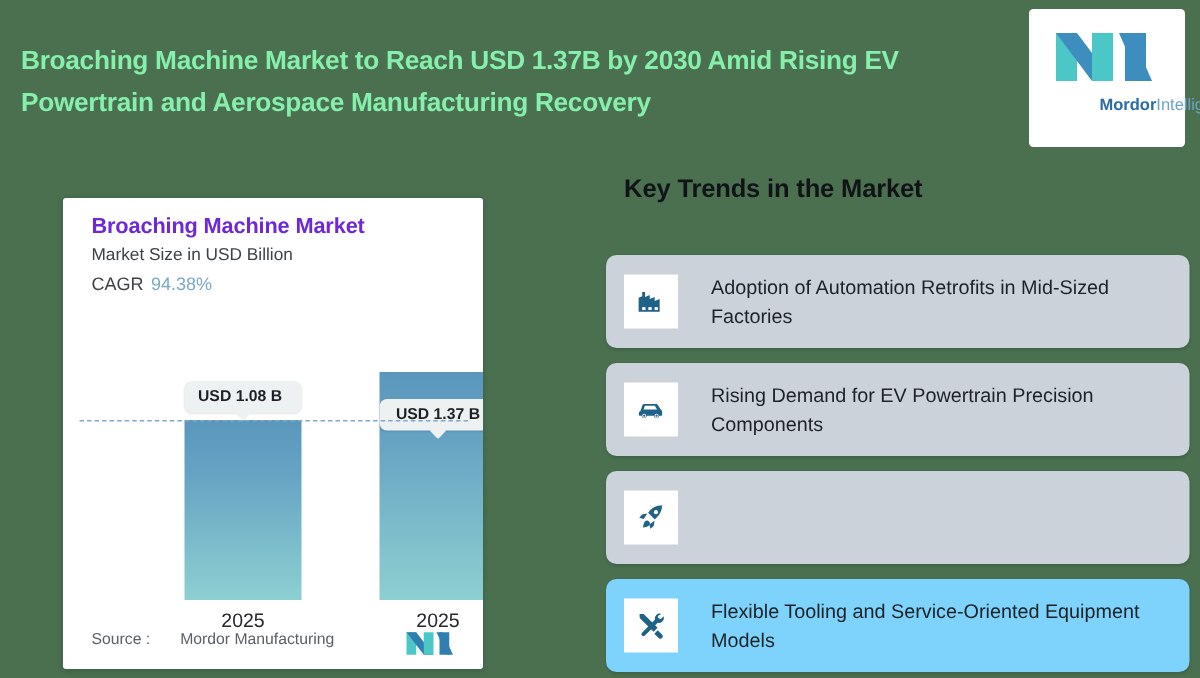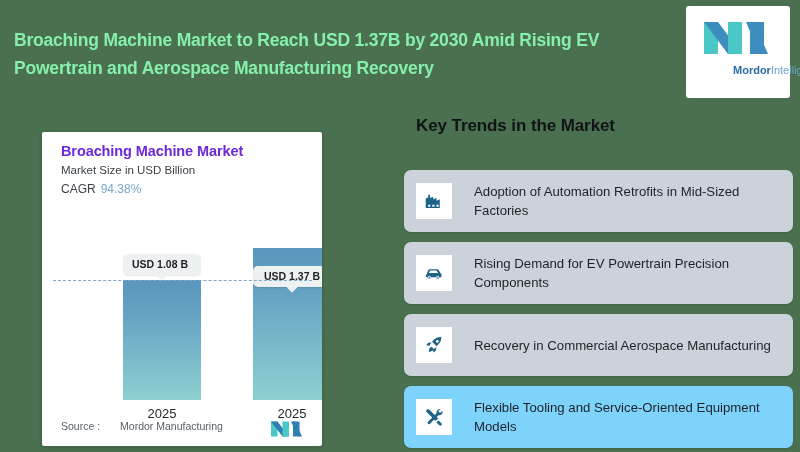--- a/index.html
+++ b/index.html
@@ -275,21 +275,20 @@
     <div class="trend-card" style="background: rgb(203, 210, 217);">
       <div class="trend-icon-tile">
         <svg viewBox="0 0 24 24" width="22" height="22" fill="#1f6287">
           <path d="M20.4 3.4c-3.3-.4-6.6.8-8.9 3.1L9.9 8.5l4.9 4.9 2-2.1c2.3-2.3 3.5-5.6 3.1-8.9z"></path>
           <circle cx="15.6" cy="8.1" r="1.5" fill="#ffffff"></circle>
           <path d="M9.3 9.1L6.1 9.6c-.4.05-.7.25-.95.55L3.5 12.1l3.2.9z"></path>
           <path d="M14.6 14.4l-.5 3.2c-.05.4-.25.7-.55.95l-1.95 1.65-.9-3.2z"></path>
           <path d="M7.6 14.9c-.9.9-1.3 3.2-1.4 4.4 1.2-.1 3.5-.5 4.4-1.4.85-.85.85-2.2 0-3.05a2.15 2.15 0 0 0-3 .05z"></path>
         </svg>
       </div>
-      <div class="trend-text">Recovery in Commercial Aerospace Manufacturing</div>
     </div>
     <div class="trend-card" style="background: #7dd3fc;">
       <div class="trend-icon-tile">
         <svg viewBox="0 0 24 24" width="22" height="22" stroke="#1f6287" fill="#1f6287">
           <path d="M4.2 4.2l2.3-.1 9.6 9.6-2.2 2.2L4.3 6.3z"></path>
           <path d="M16.9 16.2l2.9 2.9a1.25 1.25 0 0 1-1.75 1.75l-2.9-2.9z"></path>
           <path d="M19.5 3.6a3.6 3.6 0 0 0-4.7 4.3L5.3 17.4a1.5 1.5 0 0 0 2.1 2.1l9.5-9.5a3.6 3.6 0 0 0 4.3-4.7l-2 2-1.8-.5-.5-1.8z" stroke="none"></path>
         </svg>
       </div>
       <div class="trend-text">Flexible Tooling and Service-Oriented Equipment Models</div>

